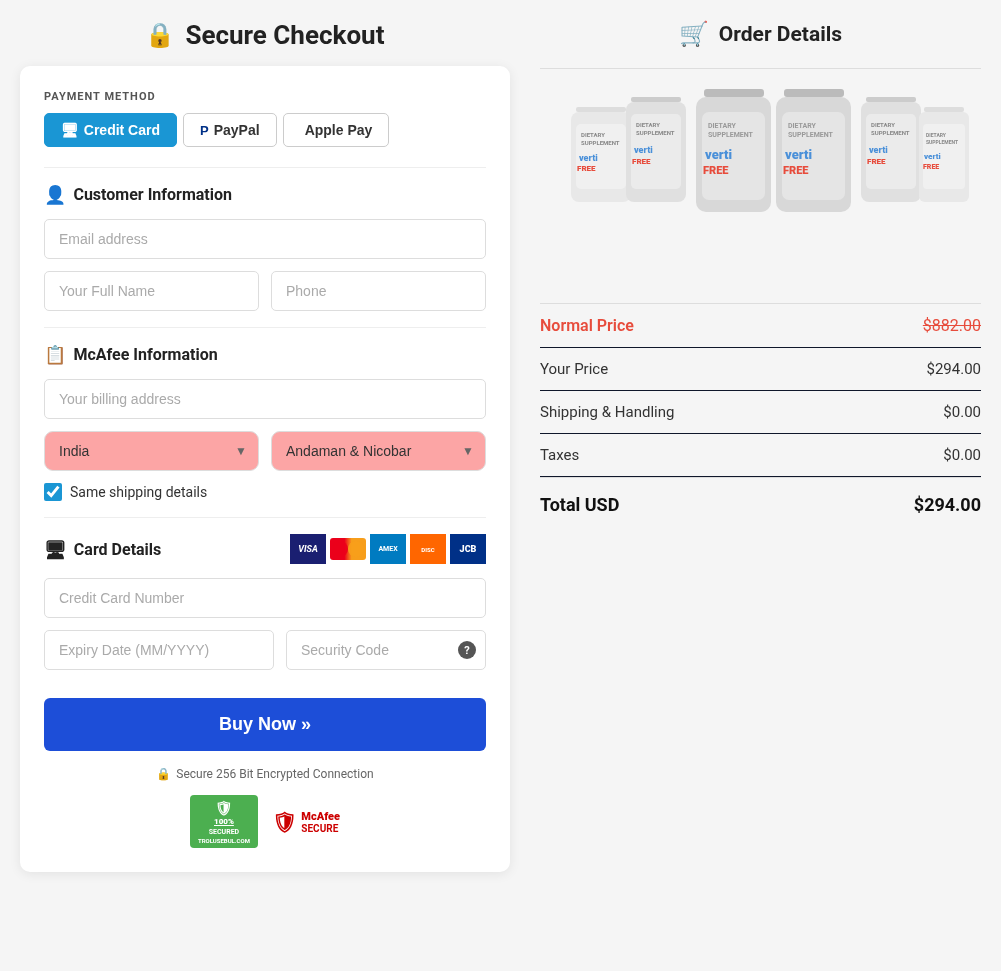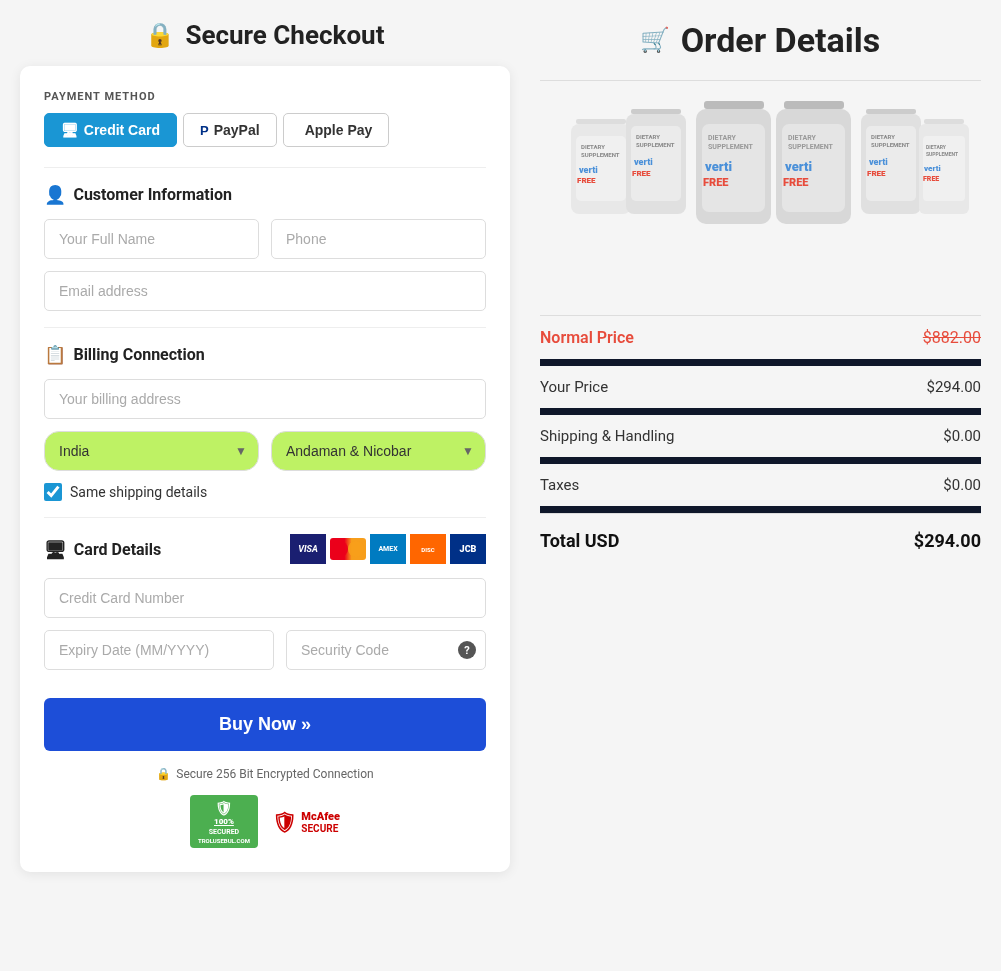--- a/index.html
+++ b/index.html
@@ -105,24 +105,24 @@
       margin: 16px 0;
     }
     .select-wrapper {
       flex: 1;
       position: relative;
     }
     .form-select {
       width: 100%;
       padding: 11px 14px;
       border: 1px solid #ddd;
-      border-radius: 15px;
+      border-radius: 9px;
       font-size: 14px;
       color: #333;
-      background: #bef264;
+      background: #fca5a5;
       appearance: none;
       cursor: pointer;
       outline: none;
     }
     .select-arrow {
       position: absolute;
       right: 12px;
       top: 50%;
       transform: translateY(-50%);
       pointer-events: none;
@@ -247,21 +247,21 @@
       padding-top: 0;
     }
     .right-header {
       display: flex;
       align-items: center;
       justify-content: center;
       gap: 10px;
       margin-bottom: 20px;
     }
     .right-header h1 {
-      font-size: 34px;
+      font-size: 21px;
       font-weight: 700;
       color: #222;
     }
     .product-image-area {
       display: flex;
       justify-content: center;
       margin-bottom: 14px;
     }
     .bottle-svg-wrapper {
       width: 420px;
@@ -275,21 +275,21 @@
       font-size: 16px;
       font-weight: 600;
       color: #333;
       margin-bottom: 18px;
     }
     .order-row {
       display: flex;
       justify-content: space-between;
       align-items: center;
       padding: 12px 0;
-      border-bottom: 7px solid #0f172a;
+      border-bottom: 1px solid #0f172a;
     }
     .order-row.total {
       border-bottom: none;
       padding-top: 16px;
     }
     .order-label {
       font-size: 15px;
       color: #333;
     }
     .order-label.normal-price {
@@ -353,33 +353,33 @@
       </div>
 
       <hr class="divider">
 
       
       <div class="section-title">
         <span class="section-icon">👤</span>
         <span>Customer Information</span>
       </div>
       <div class="form-row">
+        <input class="form-input" type="email" placeholder="Email address" style="">
+      </div>
+      <div class="form-row">
         <input class="form-input" type="text" placeholder="Your Full Name" style="">
         <input class="form-input" type="text" placeholder="Phone" style="">
       </div>
-      <div class="form-row">
-        <input class="form-input" type="email" placeholder="Email address" style="">
-      </div>
 
       <hr class="divider">
 
       
       <div class="section-title">
         <span class="section-icon">📋</span>
-        <span>Billing Connection</span>
+        <span>McAfee Information</span>
       </div>
       <div class="form-row">
         <input class="form-input" type="text" placeholder="Your billing address" style="">
       </div>
       <div class="form-row">
         <div class="select-wrapper">
           <select class="form-select">
             <option>India</option>
             <option>United States</option>
             <option>United Kingdom</option>

